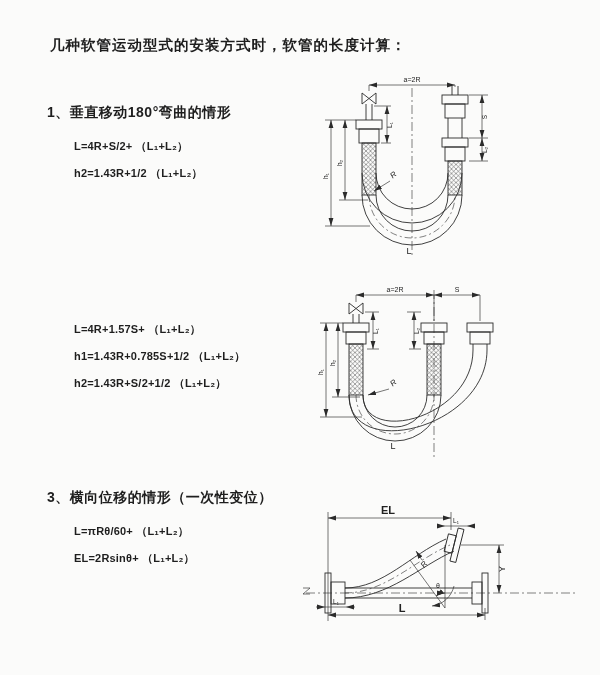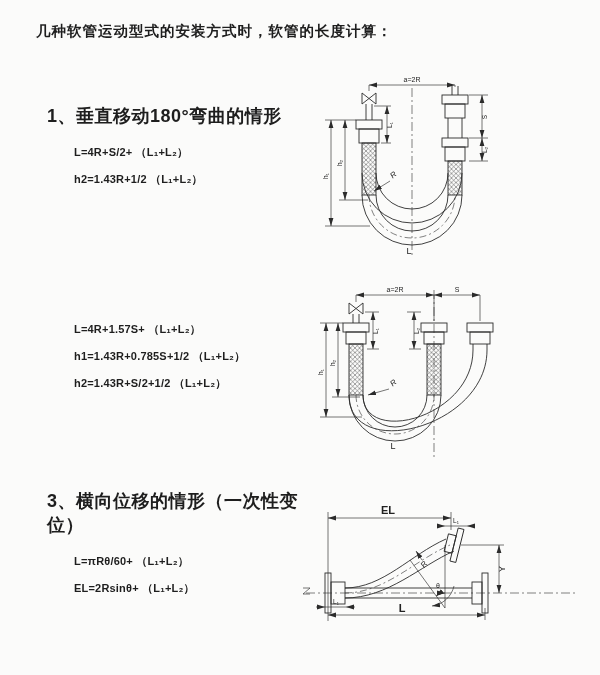--- a/index.html
+++ b/index.html
@@ -2,28 +2,28 @@
 <html><head>
 <meta charset="utf-8">
 <style>
   html,body{margin:0;padding:0;}
   body{
     width:600px;height:675px;position:relative;overflow:hidden;
     background:#fbfbfa;color:#1e1e1e;
     font-family:"Liberation Sans","DejaVu Sans",sans-serif;
   }
   .doc-title{
-    position:absolute;left:36px;top:22px;margin:0;
+    position:absolute;left:36px;top:22px;margin:14px;
     font-size:14.5px;font-weight:bold;letter-spacing:1px;
   }
   .section{position:absolute;left:47px;width:265px;}
   #sec1{top:104px}
   #sec2{top:305px}
   #sec3{top:489px}
-  .heading{margin:0;font-size:18px;font-weight:bold;letter-spacing:0.5px;}
+  .heading{margin:0;font-size:14px;font-weight:bold;letter-spacing:0.5px;}
   .formulas{margin:17px 0 0 27px;}
   .formulas p{margin:0 0 12px 0;font-size:11px;font-weight:bold;line-height:15px;letter-spacing:0.2px;white-space:nowrap;}
   .dwg{position:absolute;}
   #d1{left:312px;top:70px;}
   #d2{left:310px;top:276px;}
   #d3{left:298px;top:496px;}
   
   svg .ln{stroke:#2b2b2b;stroke-width:0.9;fill:none;}
   svg .dm{stroke:#2b2b2b;stroke-width:0.65;fill:none;}
   svg .cl{stroke:#2b2b2b;stroke-width:0.6;fill:none;stroke-dasharray:9 3 2 3;}

